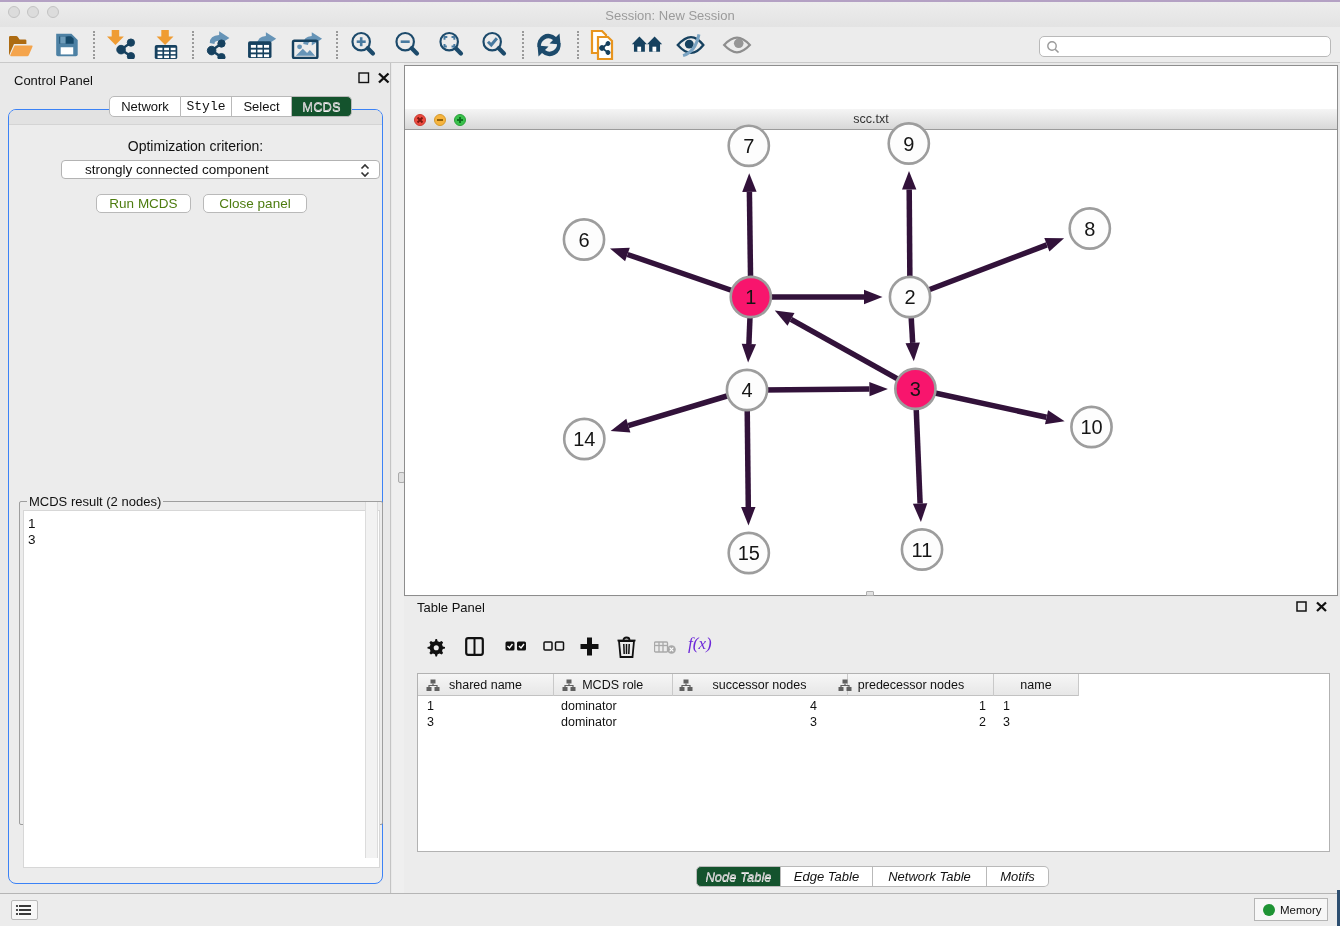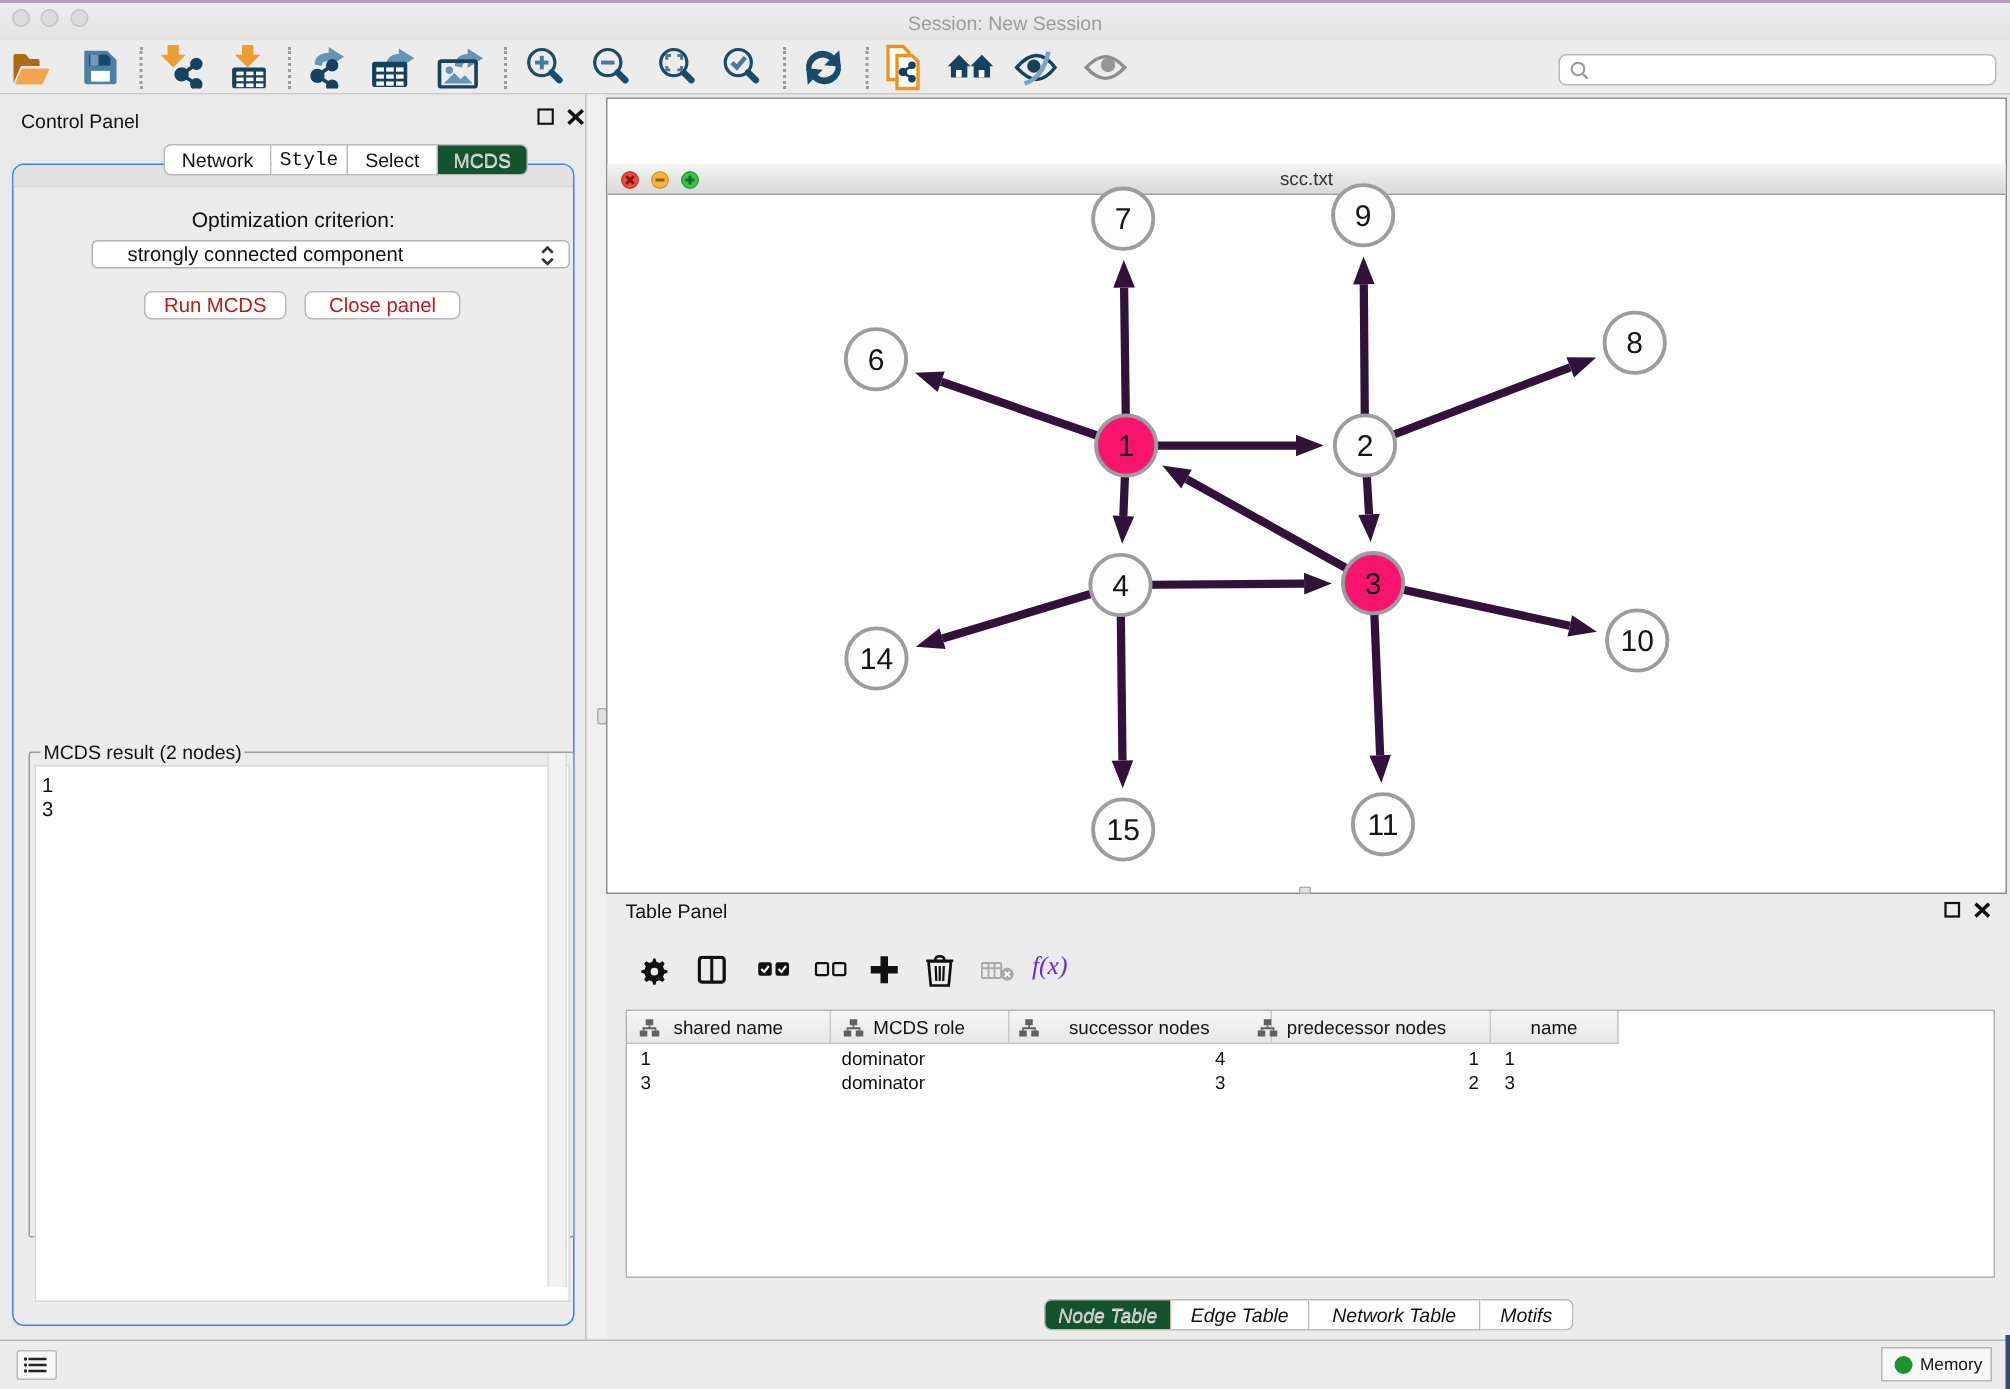--- a/index.html
+++ b/index.html
@@ -27,21 +27,21 @@
   .tab.last { border-radius:0 5px 5px 0; }
   .tab.sel { background:#14532d; color:#c6c6c6; text-shadow:0 1px 0 #f2f2f2; }
   #innerpanel { position:absolute; left:8px; top:46px; width:375px; height:775px;
       border:1px solid #3b82f6; border-radius:8px; background:#ececec; }
   #innerpanel .topstrip { position:absolute; left:0; top:0; width:100%; height:15px;
       background:#e2e2e2; border-bottom:1px solid #d4d4d4; border-radius:7px 7px 0 0; }
   #optlabel { position:absolute; left:0; top:28px; width:100%; text-align:center; font-size:14px; color:#111; }
   #dropdown { position:absolute; left:36px; top:50px; width:319px; height:19px; background:#fff;
       border:1px solid #b3b3b3; border-radius:4px; font-size:13.5px; color:#111; line-height:17px; padding-left:23px;margin-left:16px; }
   .btn { position:absolute; height:19px; background:#fff; border:1px solid #b9b9b9; border-radius:5px;
-      font-size:13.5px; color:#b91c1c; text-align:center; line-height:17px; }
+      font-size:13.5px; color:#4d7c0f; text-align:center; line-height:17px; }
   #fieldset { position:absolute; left:10px; top:391px; width:364px; height:324px;
       border:1px solid #9e9e9e; border-radius:2px; }
   #fieldset .legend { position:absolute; left:7px; top:-8px; background:#ececec; padding:0 2px;
       font-size:13px; color:#111; }
   #fieldset .ta { position:absolute; left:3px; top:8px; width:357px; height:358px; background:#fff;
       border:1px solid #d7d7d7; font-size:13.5px; color:#111; line-height:16px; padding:5px 0 0 4px; }
   #fieldset .sb { position:absolute; right:4px; top:0px; width:13px; height:356px; background:#f2f2f2;
       border-left:1px solid #dcdcdc; border-right:1px solid #dcdcdc; }
   
   #vsplit { left:392px; top:63px; width:12px; height:830px; background:#efefef; }

